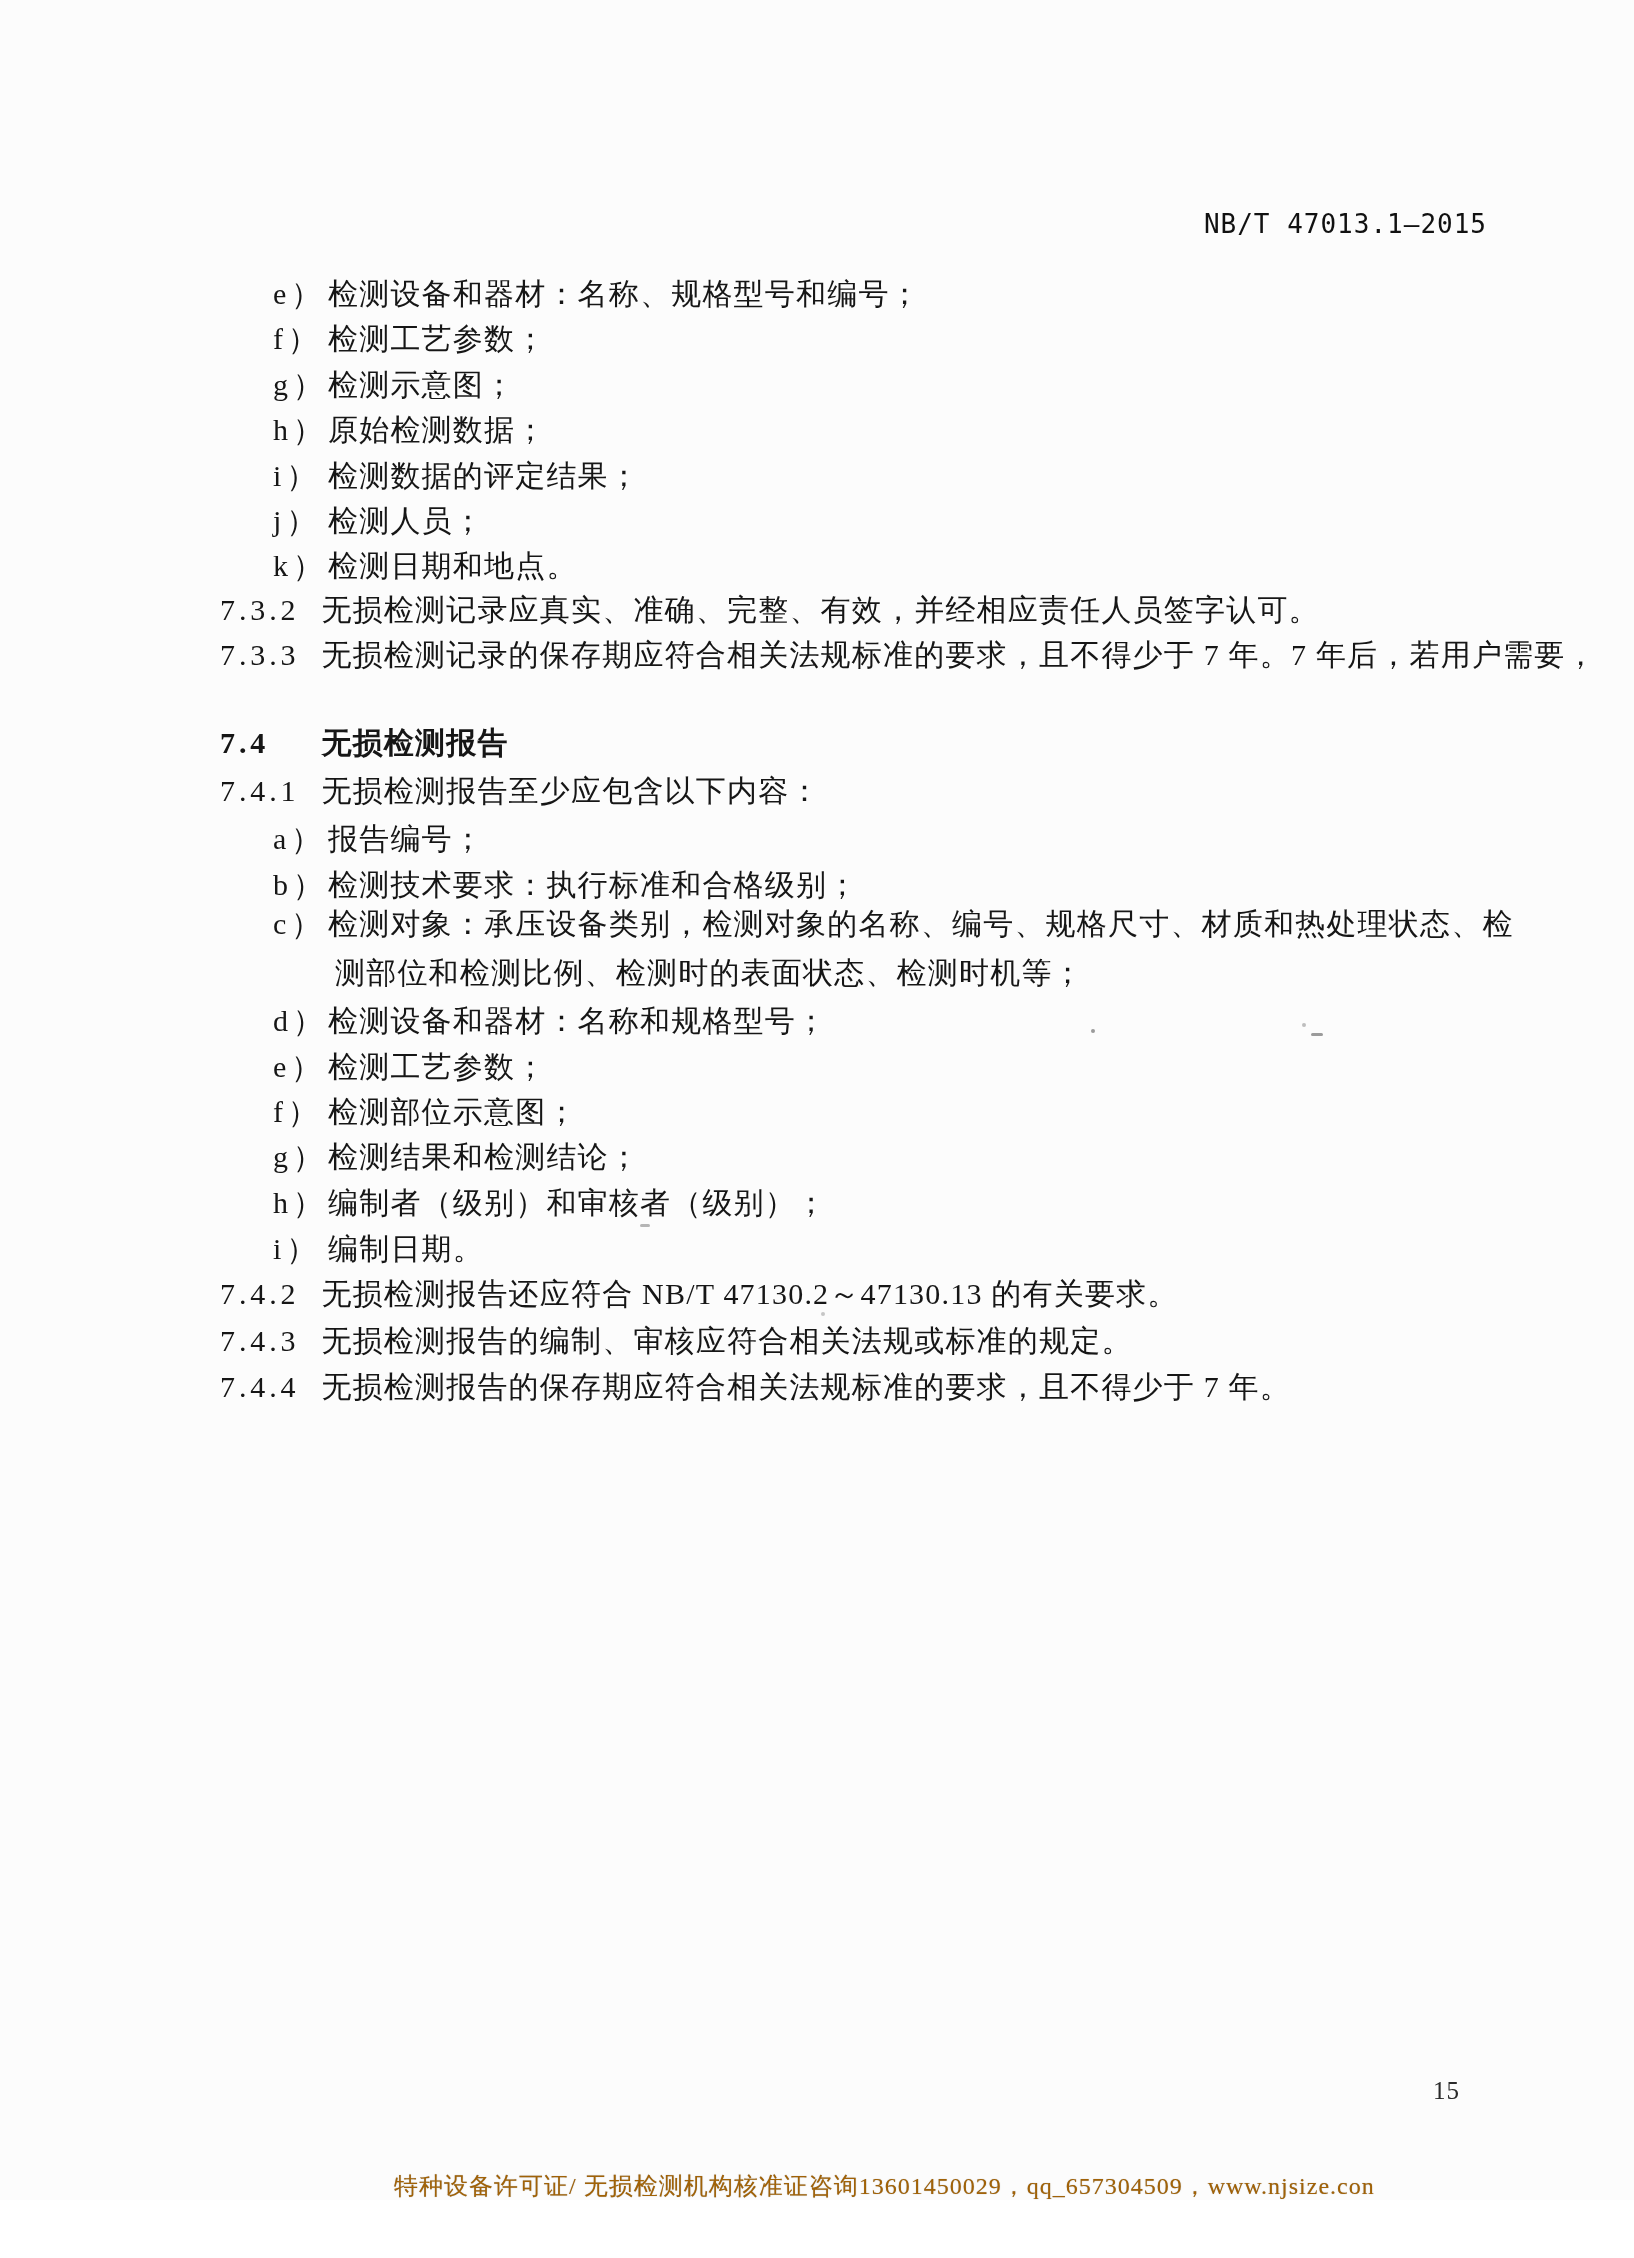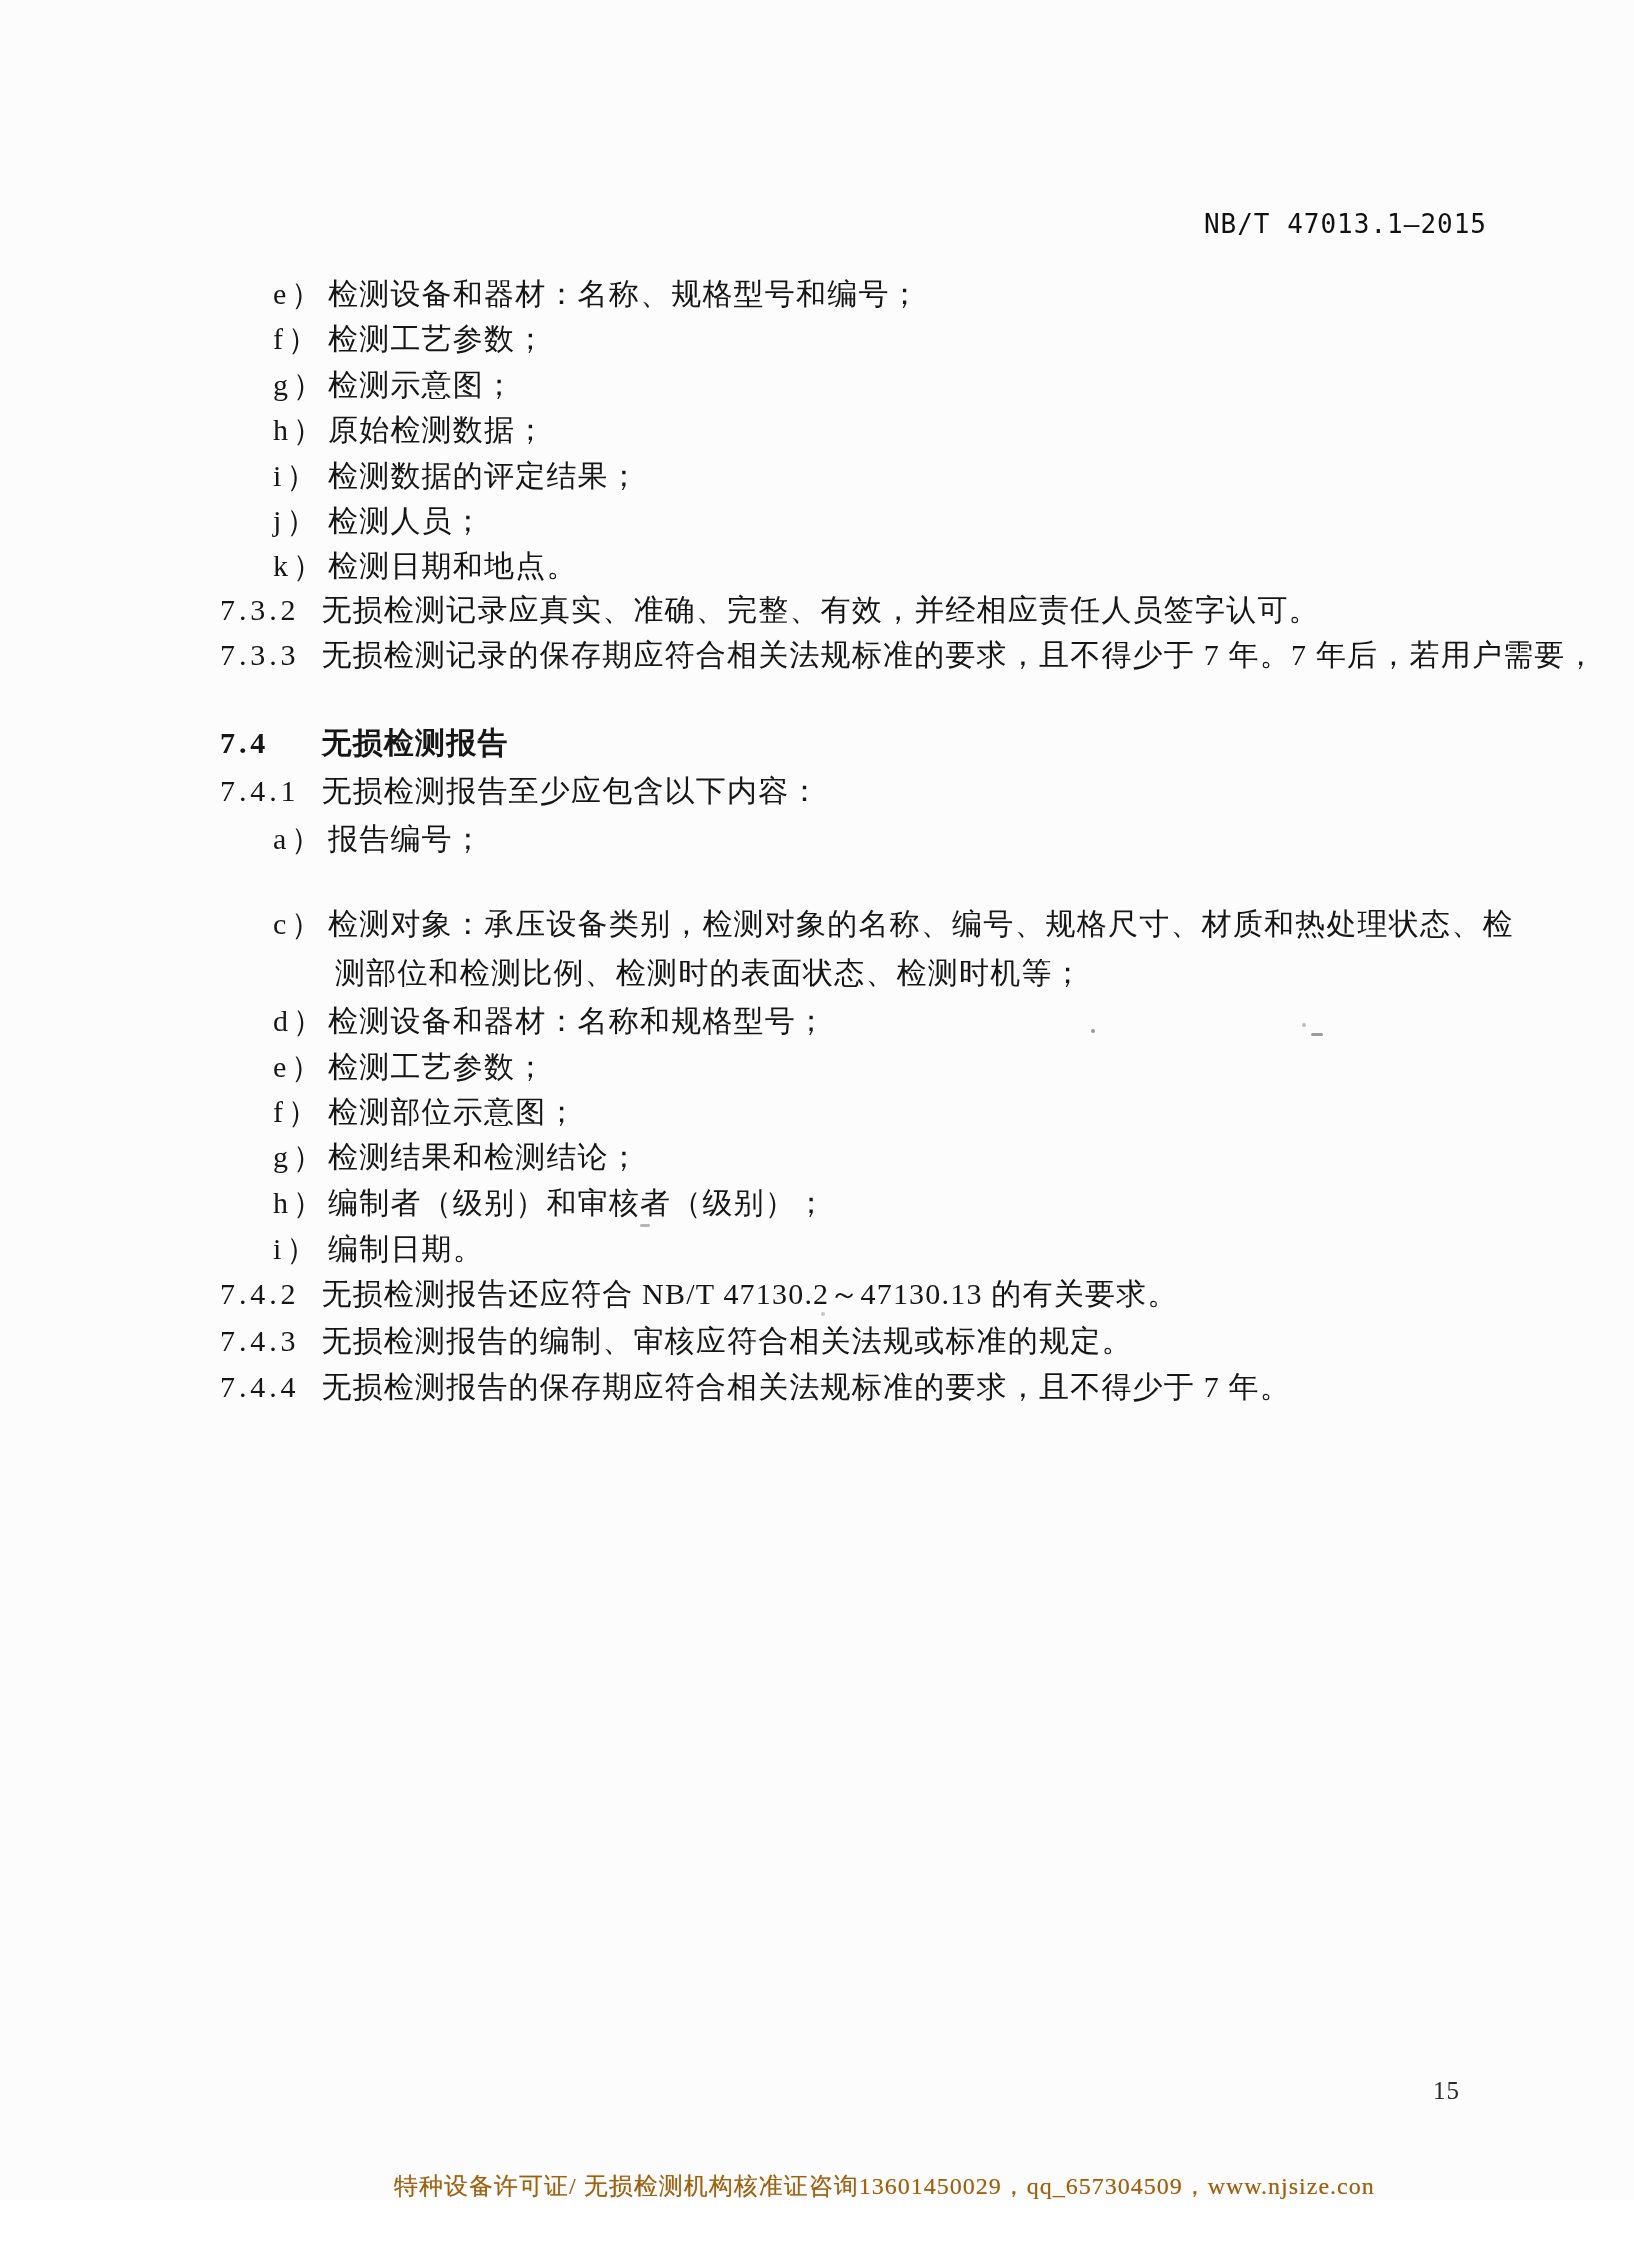--- a/index.html
+++ b/index.html
@@ -85,20 +85,23 @@
     <span class="sec-num">7.4</span><span>无损检测报告</span>
   </div>
 
   <div class="line sec" style="top:774px">
     <span class="sec-num">7.4.1</span><span>无损检测报告至少应包含以下内容：</span>
   </div>
 
   <div class="line list-line" style="top:822px">
     <span class="marker">a）</span><span>报告编号；</span>
   </div>
+  <div class="line list-line" style="top:868px">
+    <span class="marker">b）</span><span>检测技术要求：执行标准和合格级别；</span>
+  </div>
   <div class="line list-line" style="top:907px">
     <span class="marker">c）</span><span>检测对象：承压设备类别，检测对象的名称、编号、规格尺寸、材质和热处理状态、检</span>
   </div>
   <div class="line cont-list" style="top:956px">测部位和检测比例、检测时的表面状态、检测时机等；</div>
   <div class="line list-line" style="top:1004px">
     <span class="marker">d）</span><span>检测设备和器材：名称和规格型号；</span>
   </div>
   <div class="line list-line" style="top:1050px">
     <span class="marker">e）</span><span>检测工艺参数；</span>
   </div>

